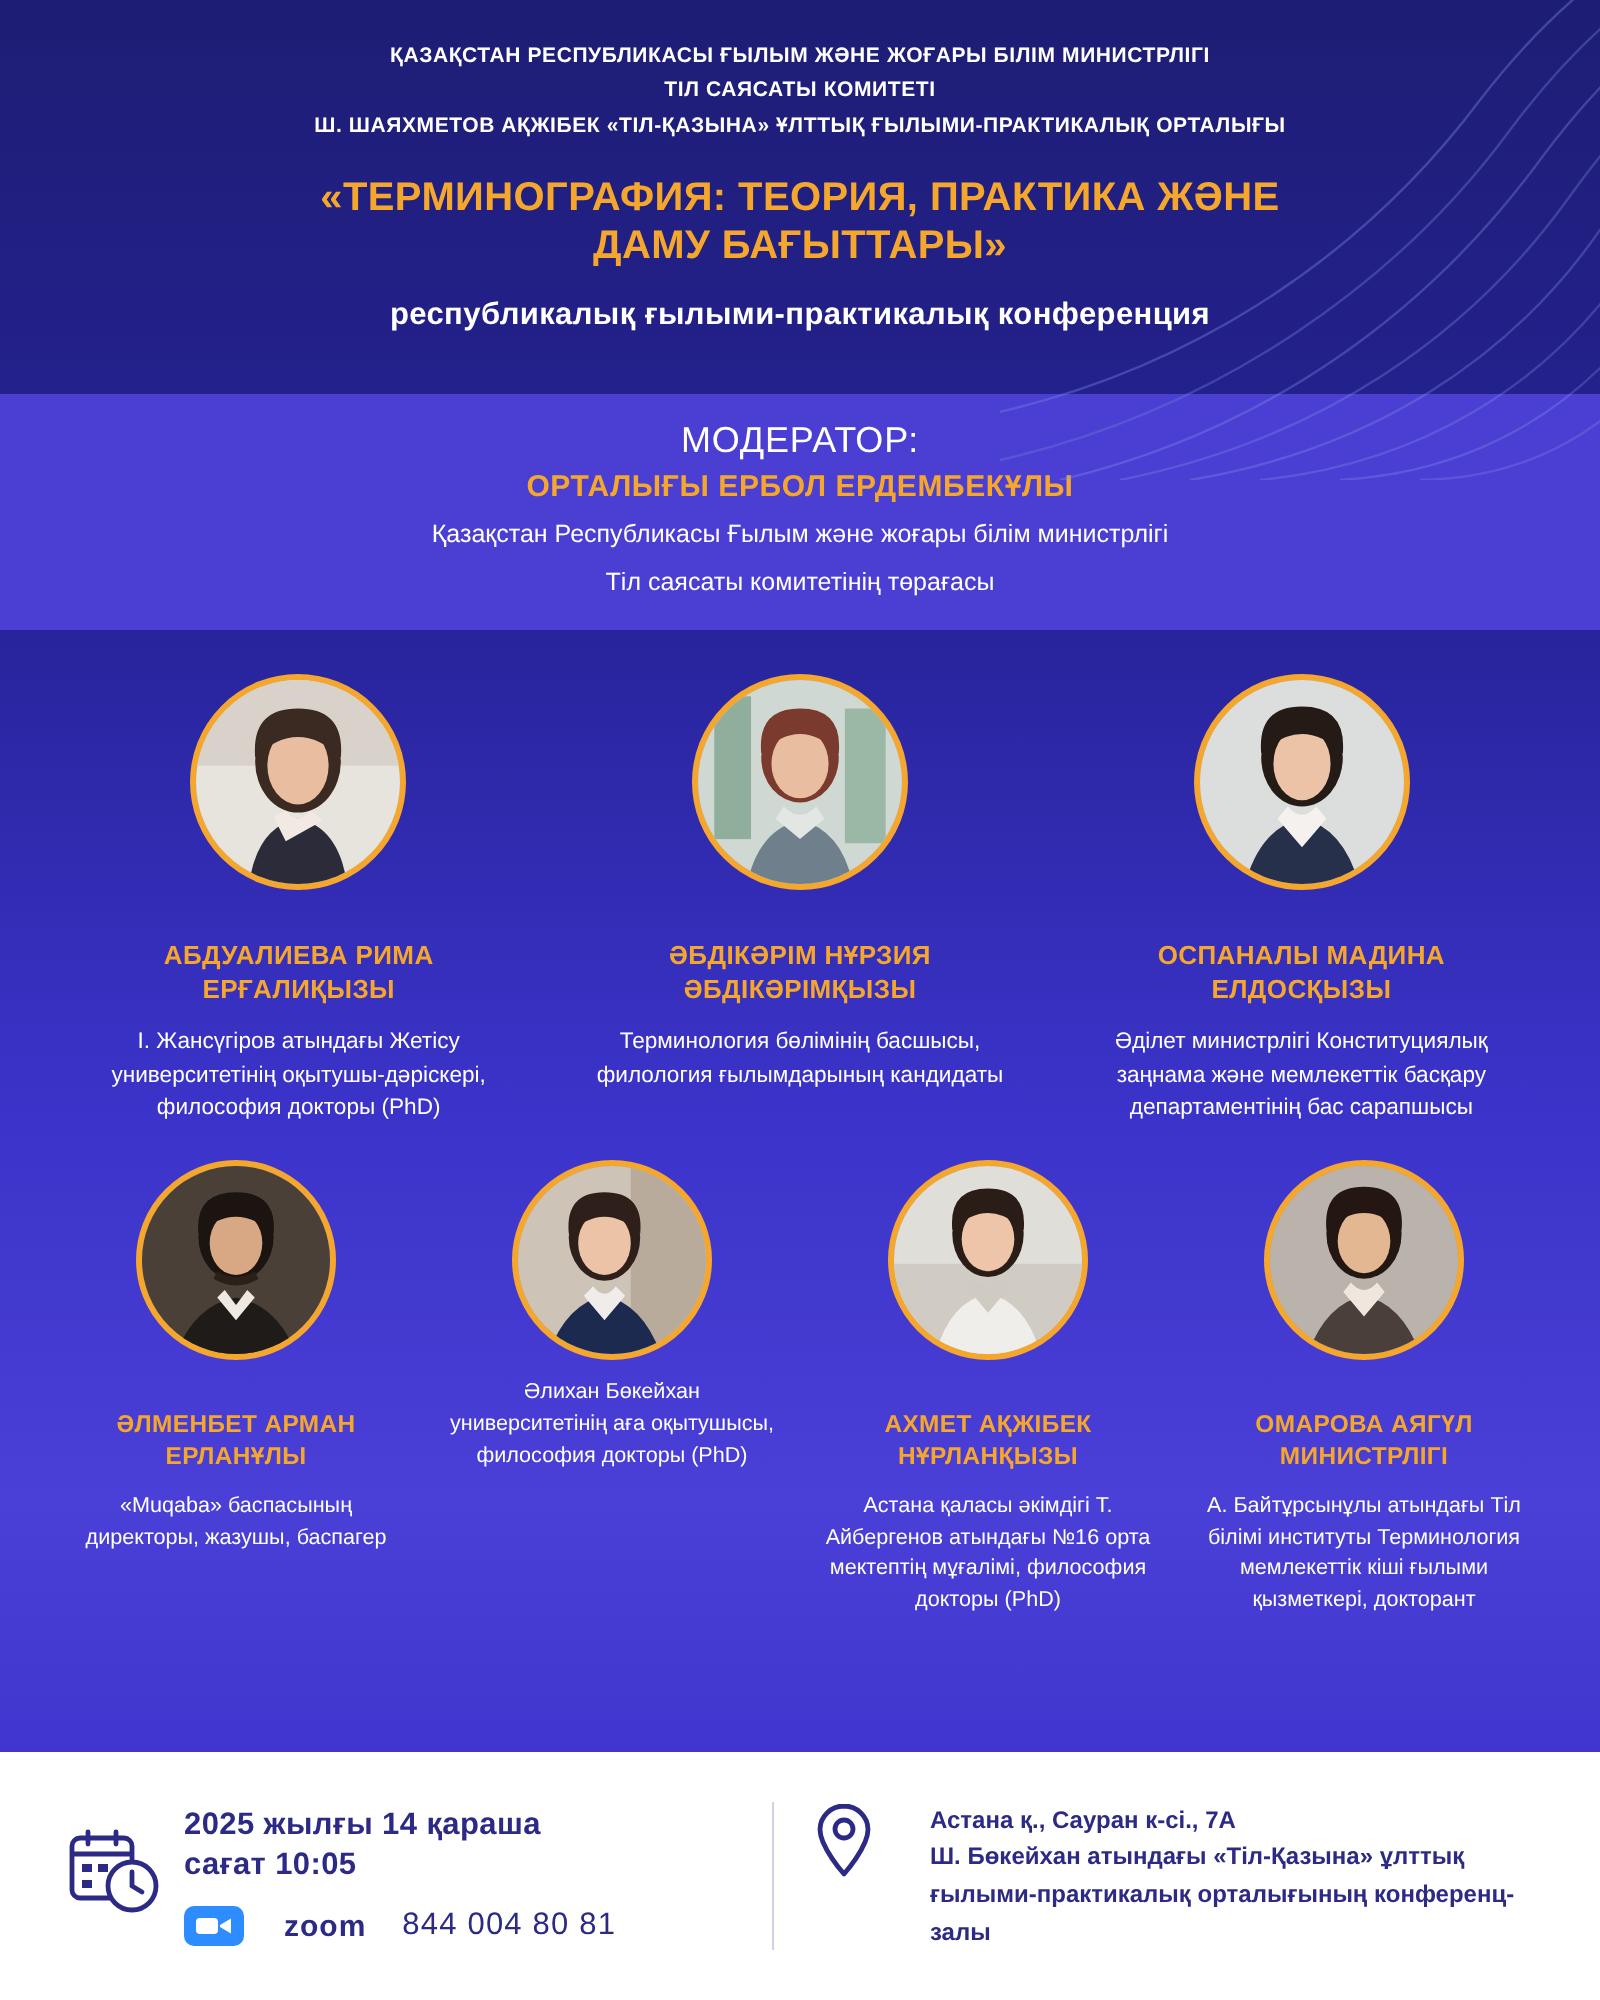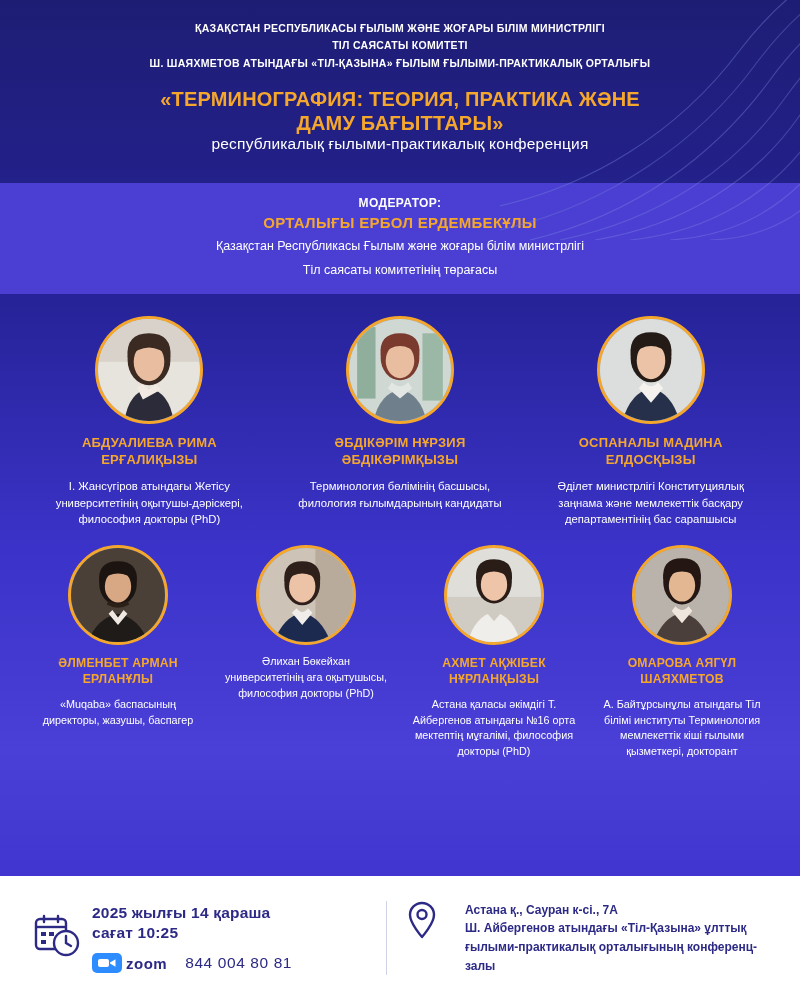--- a/index.html
+++ b/index.html
@@ -41,36 +41,37 @@
   .title {
     margin-top: 16px;
     font-size: 20px;
     font-weight: bold;
     color: #f4a72c;
     line-height: 1.18;
     letter-spacing: .2px;
     text-transform: uppercase;
   }
   .subtitle {
+    margin-top: 14px;
     font-size: 15.5px;
-    font-weight: normal;
+    font-weight: bold;
     color: #ffffff;
     letter-spacing: .2px;
   }
 
   
   .moderator {
     margin-top: 16px;
     background: #4b3fd3;
     padding: 13px 40px 15px 40px;
     text-align: center;
     color: #ffffff;
   }
   .mod-label {
-    font-size: 12px; font-weight: bold; letter-spacing: .4px;
+    font-size: 18px; font-weight: normal; letter-spacing: .4px;
   }
   .mod-name {
     margin-top: 4px;
     font-size: 15px; font-weight: bold; color: #f4a72c; letter-spacing: .3px;
   }
   .mod-desc {
     margin-top: 6px;
     font-size: 12.5px; line-height: 1.45; color: #ffffff;
   }
 
@@ -94,21 +95,21 @@
     border-radius: 50%;
     margin: 0 auto;
     border: 3px solid #f4a72c;
     overflow: hidden;
     position: relative;
     background: #9aa4b8;
   }
   .row-2 .avatar { width: 100px; height: 100px; }
   .avatar svg { display:block; width: 100%; height: 100%; }
   .sp-name {
-    margin-top: 11px;
+    margin-top: 25px;
     font-size: 13px;
     font-weight: bold;
     color: #f4a72c;
     line-height: 1.3;
     letter-spacing: .2px;
   }
   .row-2 .sp-name { font-size: 12.2px; }
   .sp-desc {
     margin-top: 9px;
     font-size: 11.3px;
@@ -143,21 +144,21 @@
     letter-spacing: .2px;
   }
   .zoom-row {
     display: flex; align-items: center; margin-top: 10px;
   }
   .zoom-badge {
     display: flex; align-items: center;
   }
   .zoom-text {
     font-size: 15px; font-weight: bold; color: #2d2a86; letter-spacing: .5px;
-    margin-left: 4px;
+    margin-left: 20px;
   }
   .phone {
     font-size: 15.5px; font-weight: normal; color: #2d2a86; letter-spacing: .6px;
     margin-left: 18px;
   }
   .addr {
     font-size: 12px; font-weight: bold; color: #2d2a86; line-height: 1.55;
   }
   .addr .l1 { }
 </style>
@@ -175,21 +176,21 @@
       <path d="M95,300 C185,285 255,240 300,175 C345,112 388,76 430,70" stroke="#8d97e8" stroke-width="1.2" opacity=".55"></path>
       <path d="M130,300 C210,292 275,252 315,192 C356,130 396,94 430,88" stroke="#8d97e8" stroke-width="1.2" opacity=".5"></path>
       <path d="M170,300 C238,296 292,264 330,208 C368,150 404,112 430,106" stroke="#9aa3ee" stroke-width="1.2" opacity=".45"></path>
       <path d="M210,300 C264,299 308,276 344,224 C380,168 410,130 430,124" stroke="#9aa3ee" stroke-width="1.2" opacity=".4"></path>
     </svg>
   </div>
 
   <div class="header">
     <div class="org-line">ҚАЗАҚСТАН РЕСПУБЛИКАСЫ ҒЫЛЫМ ЖӘНЕ ЖОҒАРЫ БІЛІМ МИНИСТРЛІГІ</div>
     <div class="org-line">ТІЛ САЯСАТЫ КОМИТЕТІ</div>
-    <div class="org-line">Ш. ШАЯХМЕТОВ АТЫНДАҒЫ «ТІЛ-ҚАЗЫНА» ҒЫЛЫМ ҒЫЛЫМИ-ПРАКТИКАЛЫҚ ОРТАЛЫҒЫ</div>
+    <div class="org-line">Ш. ШАЯХМЕТОВ АҚЖІБЕК «ТІЛ-ҚАЗЫНА» ҰЛТТЫҚ ҒЫЛЫМИ-ПРАКТИКАЛЫҚ ОРТАЛЫҒЫ</div>
 
     <div class="title">
       <div>«ТЕРМИНОГРАФИЯ: ТЕОРИЯ, ПРАКТИКА ЖӘНЕ</div>
       <div>ДАМУ БАҒЫТТАРЫ»</div>
     </div>
     <div class="subtitle">республикалық ғылыми-практикалық конференция</div>
   </div>
 
   <div class="moderator">
     <div class="mod-label">МОДЕРАТОР:</div>
@@ -320,21 +321,21 @@
           <rect width="100" height="100" fill="#b9b3ab"></rect>
           <ellipse cx="50" cy="36" rx="20" ry="24" fill="#241713"></ellipse>
           <ellipse cx="50" cy="40" rx="14" ry="17" fill="#e3b792"></ellipse>
           <path d="M30 34 q20 -18 40 0 q2 -23 -20 -23 q-22 0 -20 23z" fill="#241713"></path>
           <path d="M20 100 q10 -27 30 -31 q20 4 30 31z" fill="#4a3f3a"></path>
           <path d="M43 62 q7 8 14 0 l4 5 -11 13 -11 -13z" fill="#efe6dd"></path>
         </svg>
       </div>
       <div class="sp-name">
         <div>ОМАРОВА АЯГҮЛ</div>
-        <div>ШАЯХМЕТОВ</div>
+        <div>МИНИСТРЛІГІ</div>
       </div>
       <div class="sp-desc">А. Байтұрсынұлы атындағы Тіл білімі институты Терминология мемлекеттік кіші ғылыми қызметкері, докторант</div>
     </div>
 
   </div>
 
   <div class="footer">
 
     <div class="foot-left">
       <span class="fi-icon">
@@ -344,21 +345,21 @@
           <path d="M10 3v6M24 3v6" stroke="#2d2a86" stroke-width="2.4" stroke-linecap="round"></path>
           <rect x="7" y="19" width="5" height="4" fill="#2d2a86"></rect>
           <rect x="15" y="19" width="5" height="4" fill="#2d2a86"></rect>
           <rect x="7" y="27" width="5" height="4" fill="#2d2a86"></rect>
           <circle cx="32" cy="30" r="12" fill="#ffffff" stroke="#2d2a86" stroke-width="2.4"></circle>
           <path d="M32 23v7l5 3" stroke="#2d2a86" stroke-width="2.4" stroke-linecap="round"></path>
         </svg>
       </span>
       <div class="date-block">
         <div class="date-line">2025 жылғы 14 қараша</div>
-        <div class="date-line">сағат 10:25</div>
+        <div class="date-line">сағат 10:05</div>
         <div class="zoom-row">
           <span class="zoom-badge">
             <svg width="30" height="20" viewBox="0 0 30 20" xmlns="http://www.w3.org/2000/svg">
               <rect x="0" y="0" width="30" height="20" rx="5" fill="#2d8cff"></rect>
               <rect x="6" y="6" width="11" height="8" rx="2" fill="#ffffff"></rect>
               <path d="M18 9.5l5.5-3.2v7.4L18 10.5z" fill="#ffffff"></path>
             </svg>
           </span>
           <span class="zoom-text">zoom</span>
           <span class="phone">844 004 80 81</span>
@@ -370,20 +371,20 @@
 
     <div class="foot-right">
       <span class="fi-icon">
         <svg width="30" height="38" viewBox="0 0 30 38" fill="none" xmlns="http://www.w3.org/2000/svg">
           <path d="M15 2c-6.6 0-12 5.3-12 11.8C3 22.6 15 36 15 36s12-13.4 12-22.2C27 7.3 21.6 2 15 2z" stroke="#2d2a86" stroke-width="2.4" stroke-linejoin="round"></path>
           <circle cx="15" cy="13.5" r="4.5" stroke="#2d2a86" stroke-width="2.4"></circle>
         </svg>
       </span>
       <div class="addr">
         <div class="l1">Астана қ., Сауран к-сі., 7А</div>
-        <div>Ш. Айбергенов атындағы «Тіл-Қазына» ұлттық</div>
+        <div>Ш. Бөкейхан атындағы «Тіл-Қазына» ұлттық</div>
         <div>ғылыми-практикалық орталығының конференц-залы</div>
       </div>
     </div>
 
   </div>
 
 </div>
 
 </body></html>

